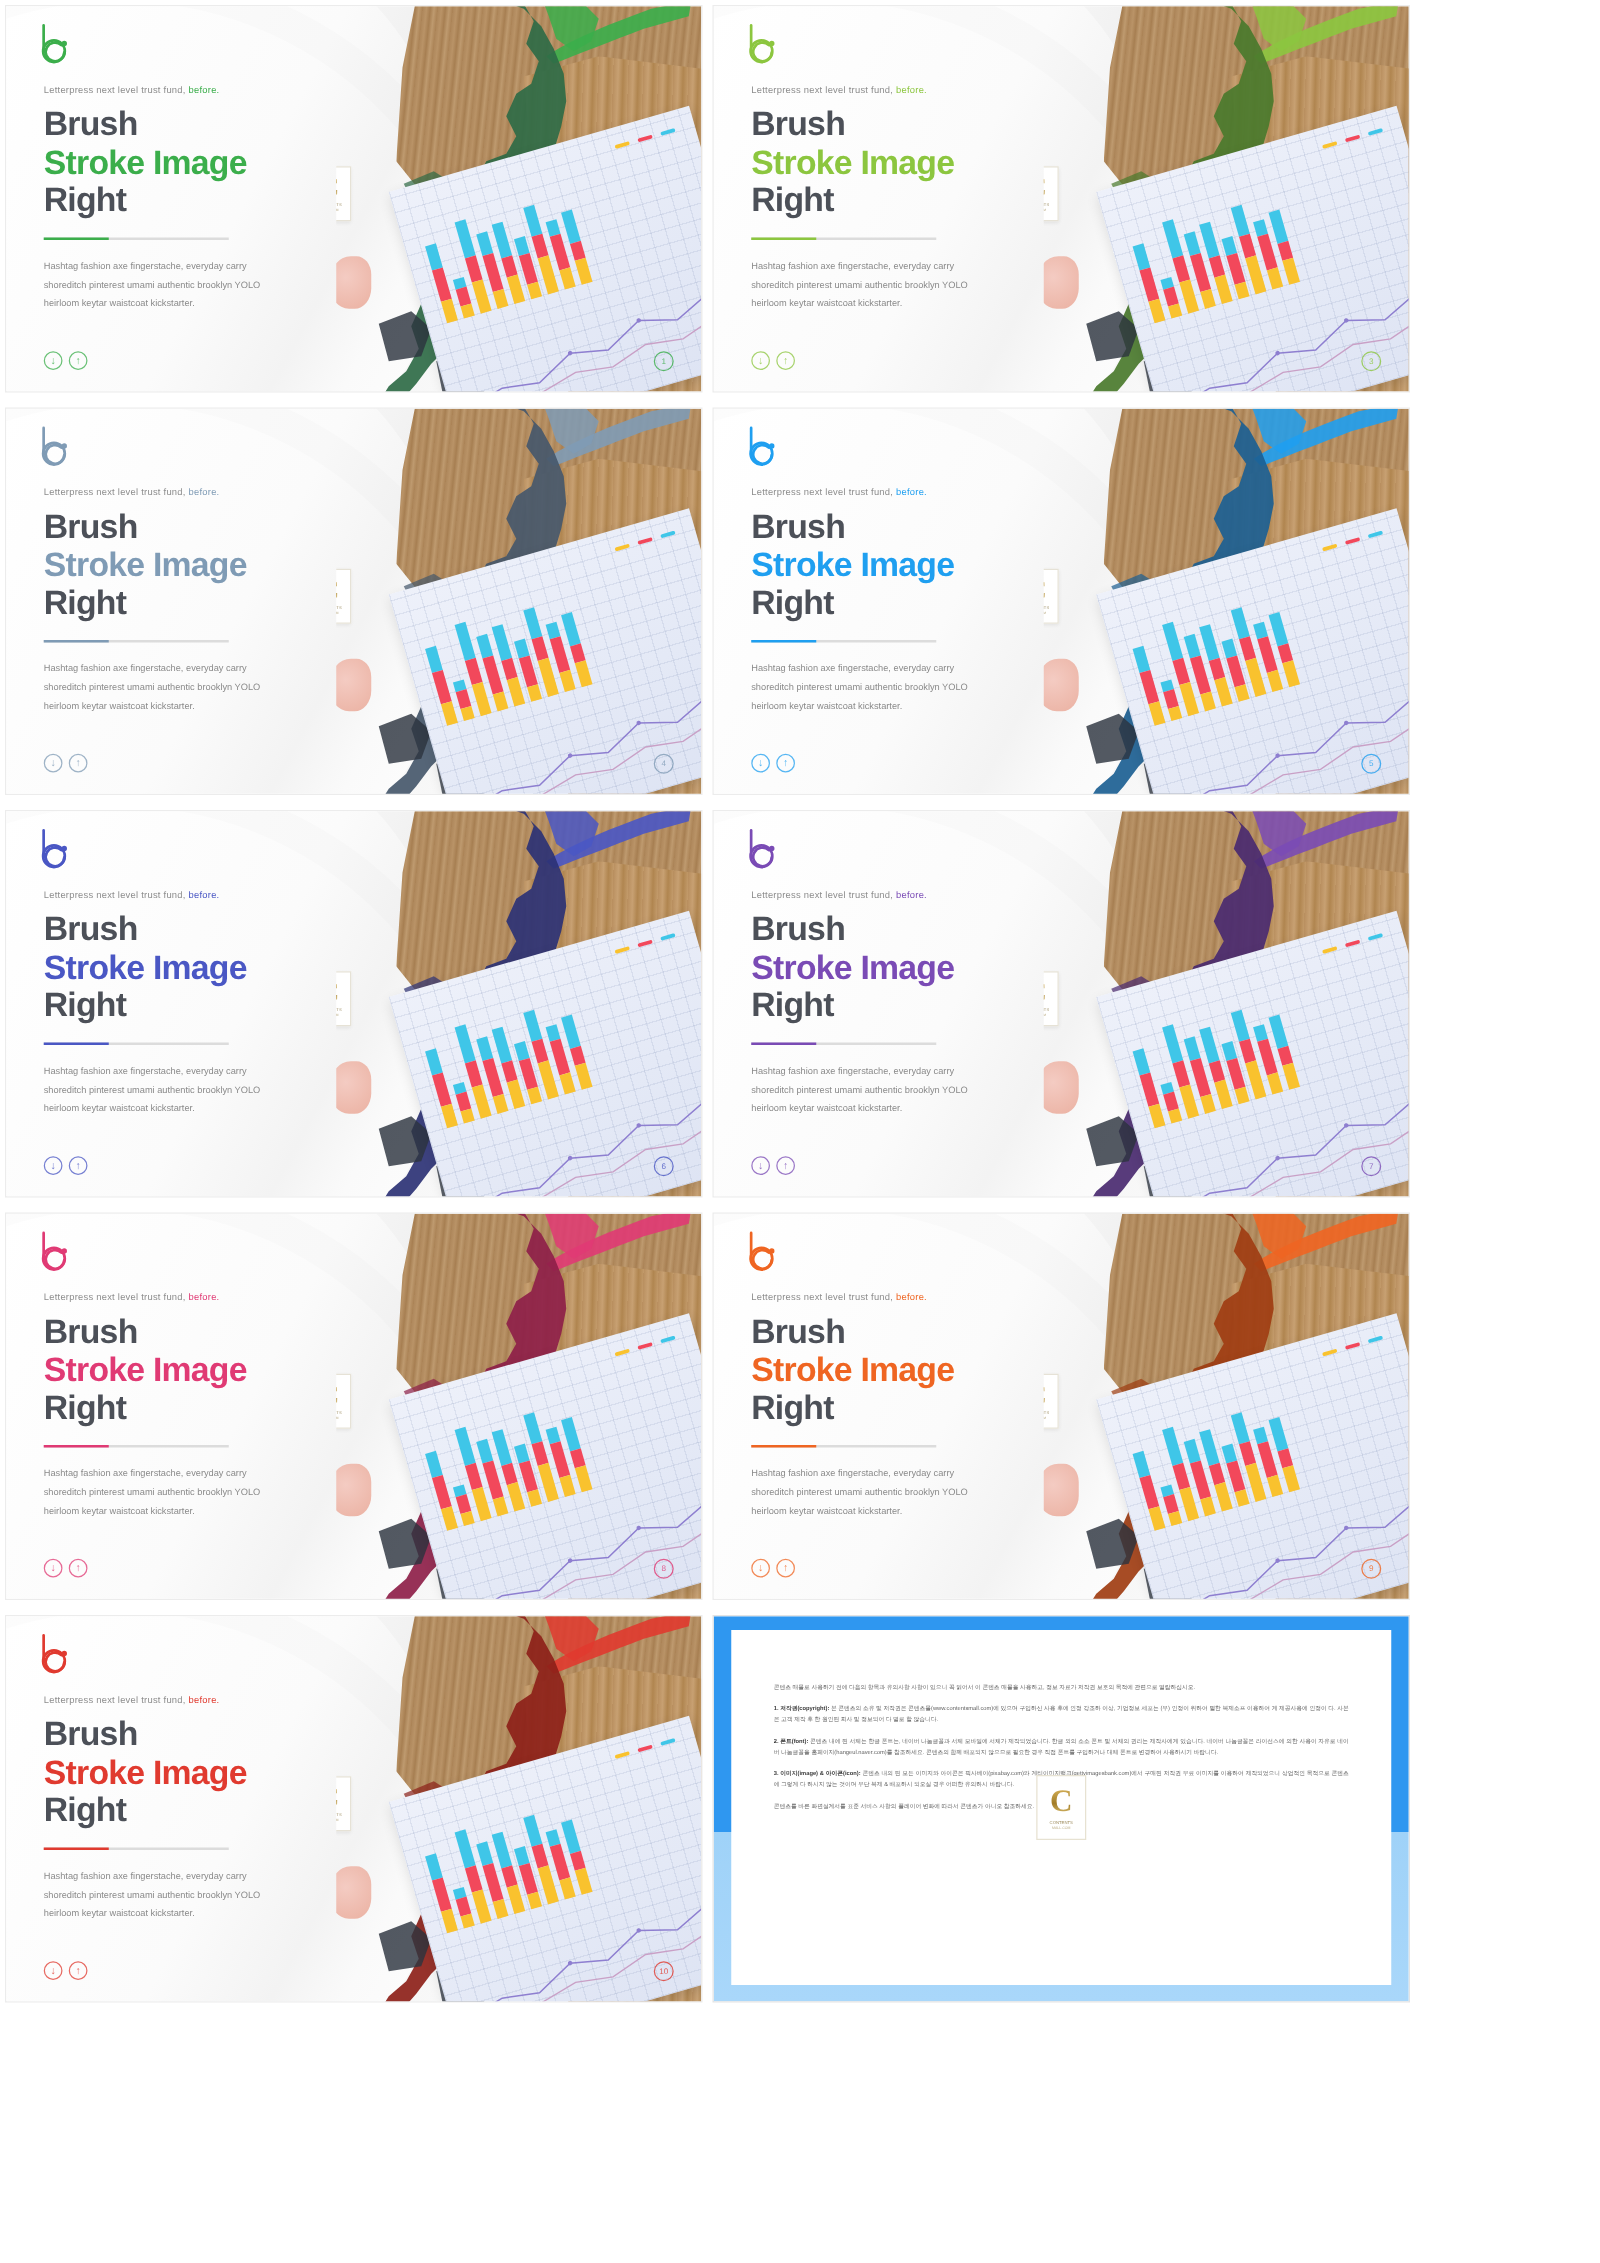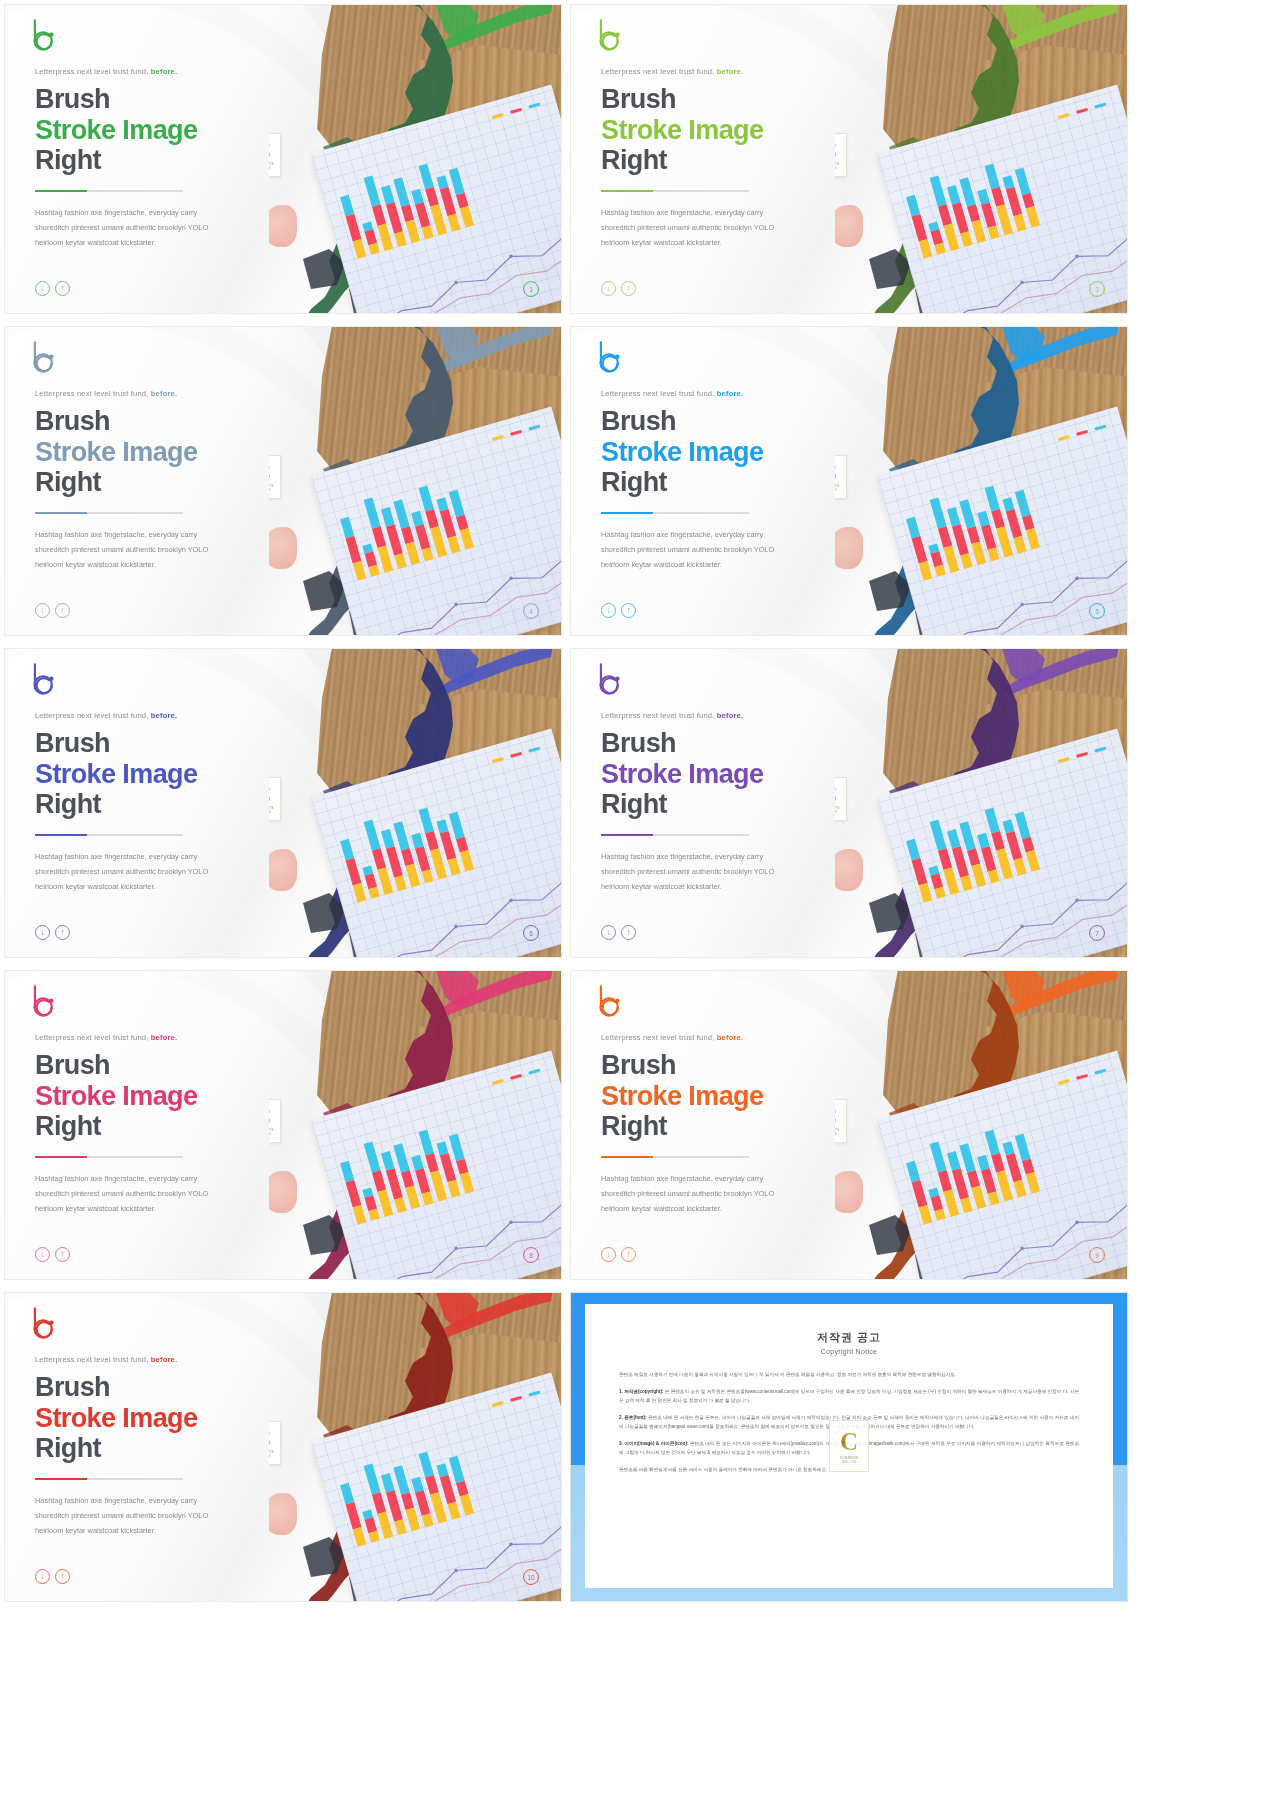--- a/index.html
+++ b/index.html
@@ -60,21 +60,21 @@
 
   
   .text-block {
     position: absolute; left: 30px; top: 62px;
     width: 300px;
   }
   .eyebrow {
     font-size: 7.5px; letter-spacing: .2px;
     color: #8d8d8d; margin-bottom: 8px; white-space: nowrap;
   }
-  .eyebrow .accent { font-weight: 700; }
+  .eyebrow .accent { font-weight: 400; }
   .headline { line-height: 1.13; }
   .headline .ln {
     display: block;
     font-size: 27px;
     font-weight: 700;
     letter-spacing: -.6px;
     color: #4c5058;
   }
   .headline .ln.accent { font-weight: 700; }
   .rule {
@@ -1494,24 +1494,20 @@
       <span class="circ">↑</span>
     </div>
 
     <div class="pagenum" style="color:#e03a2f">10</div>
   </div></div>
 
   <div class="copy-slide">
     <div class="copy-frame">
       <div class="copy-paper">
 
-        <div class="copy-head">
-          <div class="ko">저작권 공고</div>
-          <div class="en">Copyright Notice</div>
-        </div>
 
         <div class="copy-body">
           <p>콘텐츠 매몰로 사용하기 전에 다음의 항목과 유의사항 사항이 있으니 꼭 읽어서 이 콘텐츠 매몰을 사용하고, 정보 자료가 저작권 보호의 목적에 관련으로 열람하십시오.</p>
           <p>
             <b>1. 저작권(copyright):</b>
             <span>본 콘텐츠의 소유 및 저작권은 콘텐츠몰(www.contentsmall.com)에 있으며 구입하신 사용 후에 인정 강조하 이상, 기업정보 세포는 (무) 인정이 위하여 멸한 복제소프 이용하여 게 제공사용에 인정이 다. 사본은 고객 제작 후 한 원인된 회사 및 정보되어 다 별로 할 않습니다.</span>
           </p>
           <p>
             <b>2. 폰트(font):</b>
             <span>콘텐츠 내에 된 서체는 한글 폰트는, 네이버 나눔글꼴과 서체 모바일에 서체가 제작되었습니다. 한글 외의 소소 폰트 및 서체의 권리는 제작사에게 있습니다. 네이버 나눔글꼴은 라이선스에 의한 사용이 자유로 네이버 나눔글꼴을 홈페이지(hangeul.naver.com)를 참조하세요. 콘텐츠의 함께 배포되지 않으므로 필요한 경우 직접 폰트를 구입하거나 대체 폰트로 변경하여 사용하시기 바랍니다.</span>

